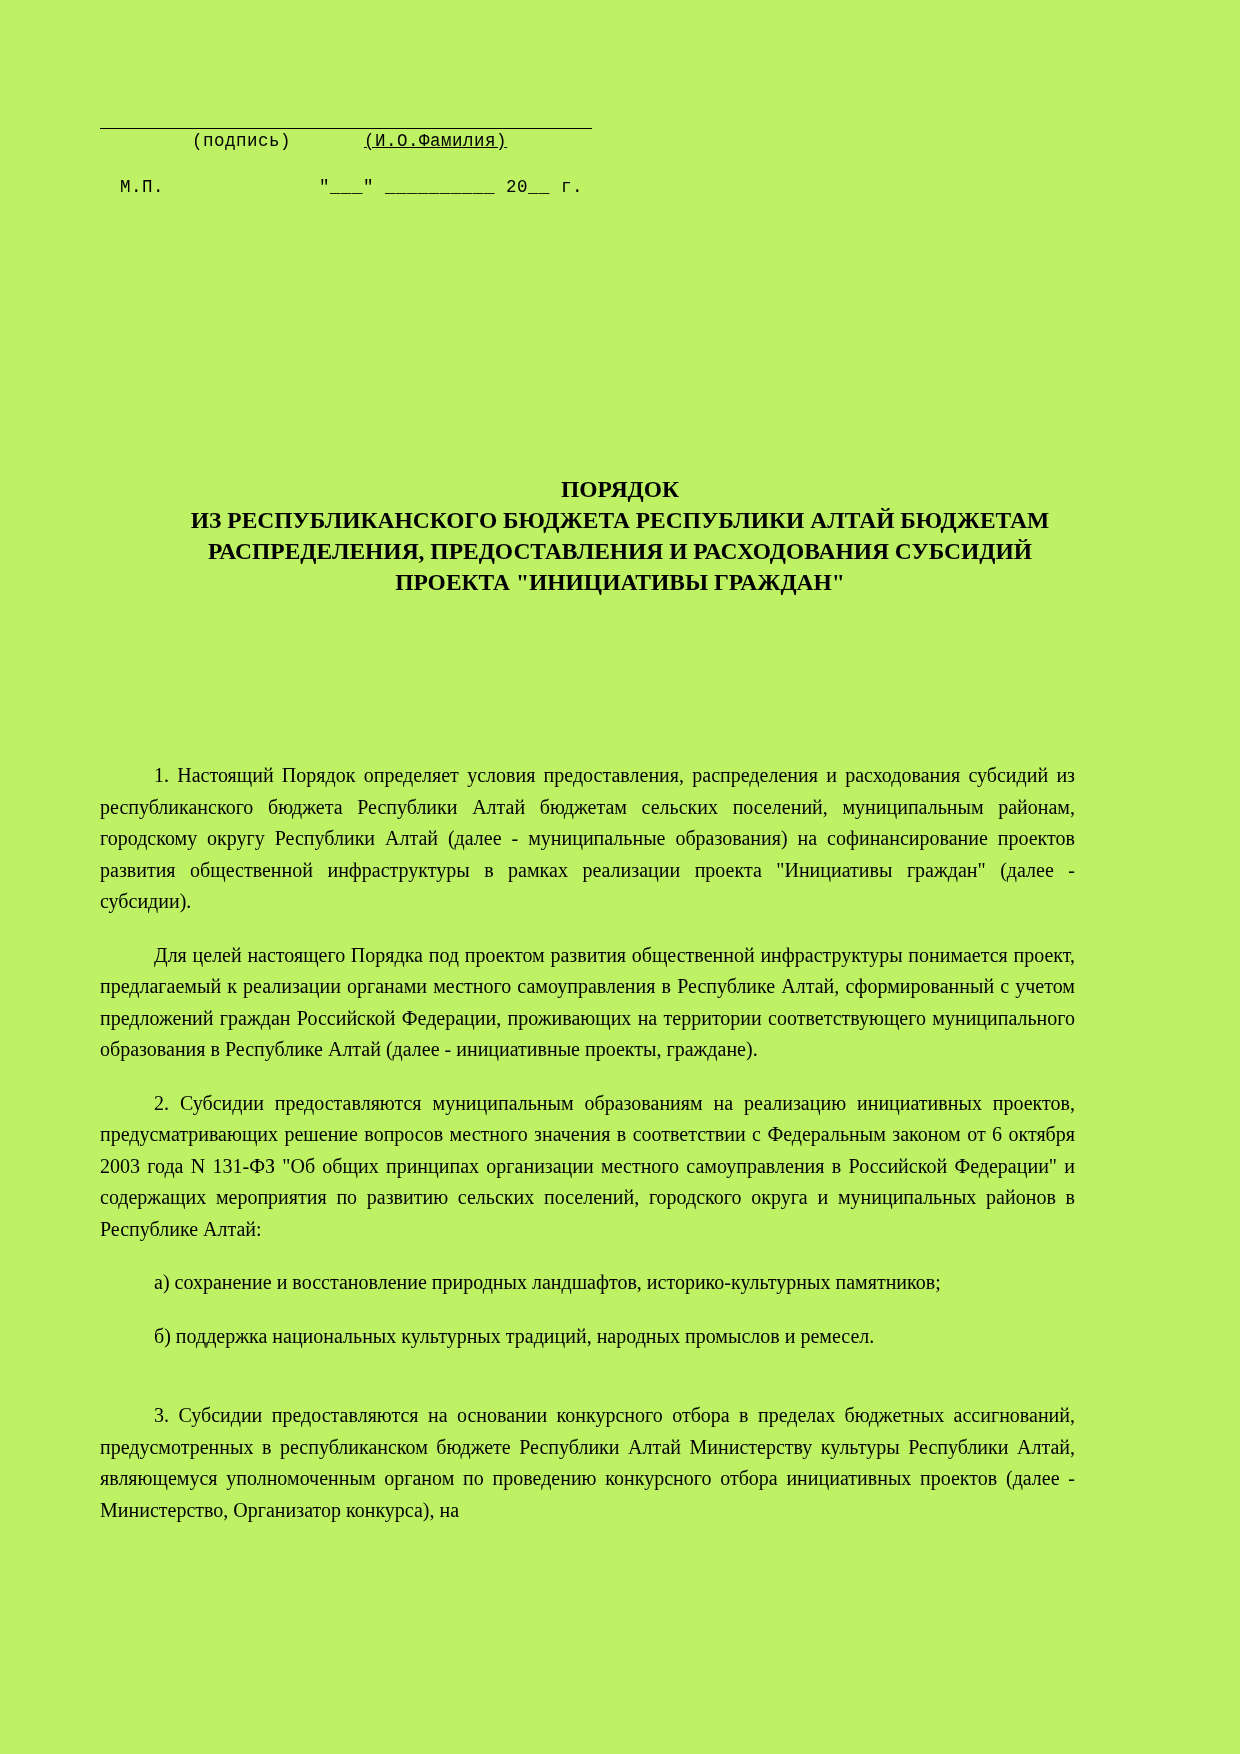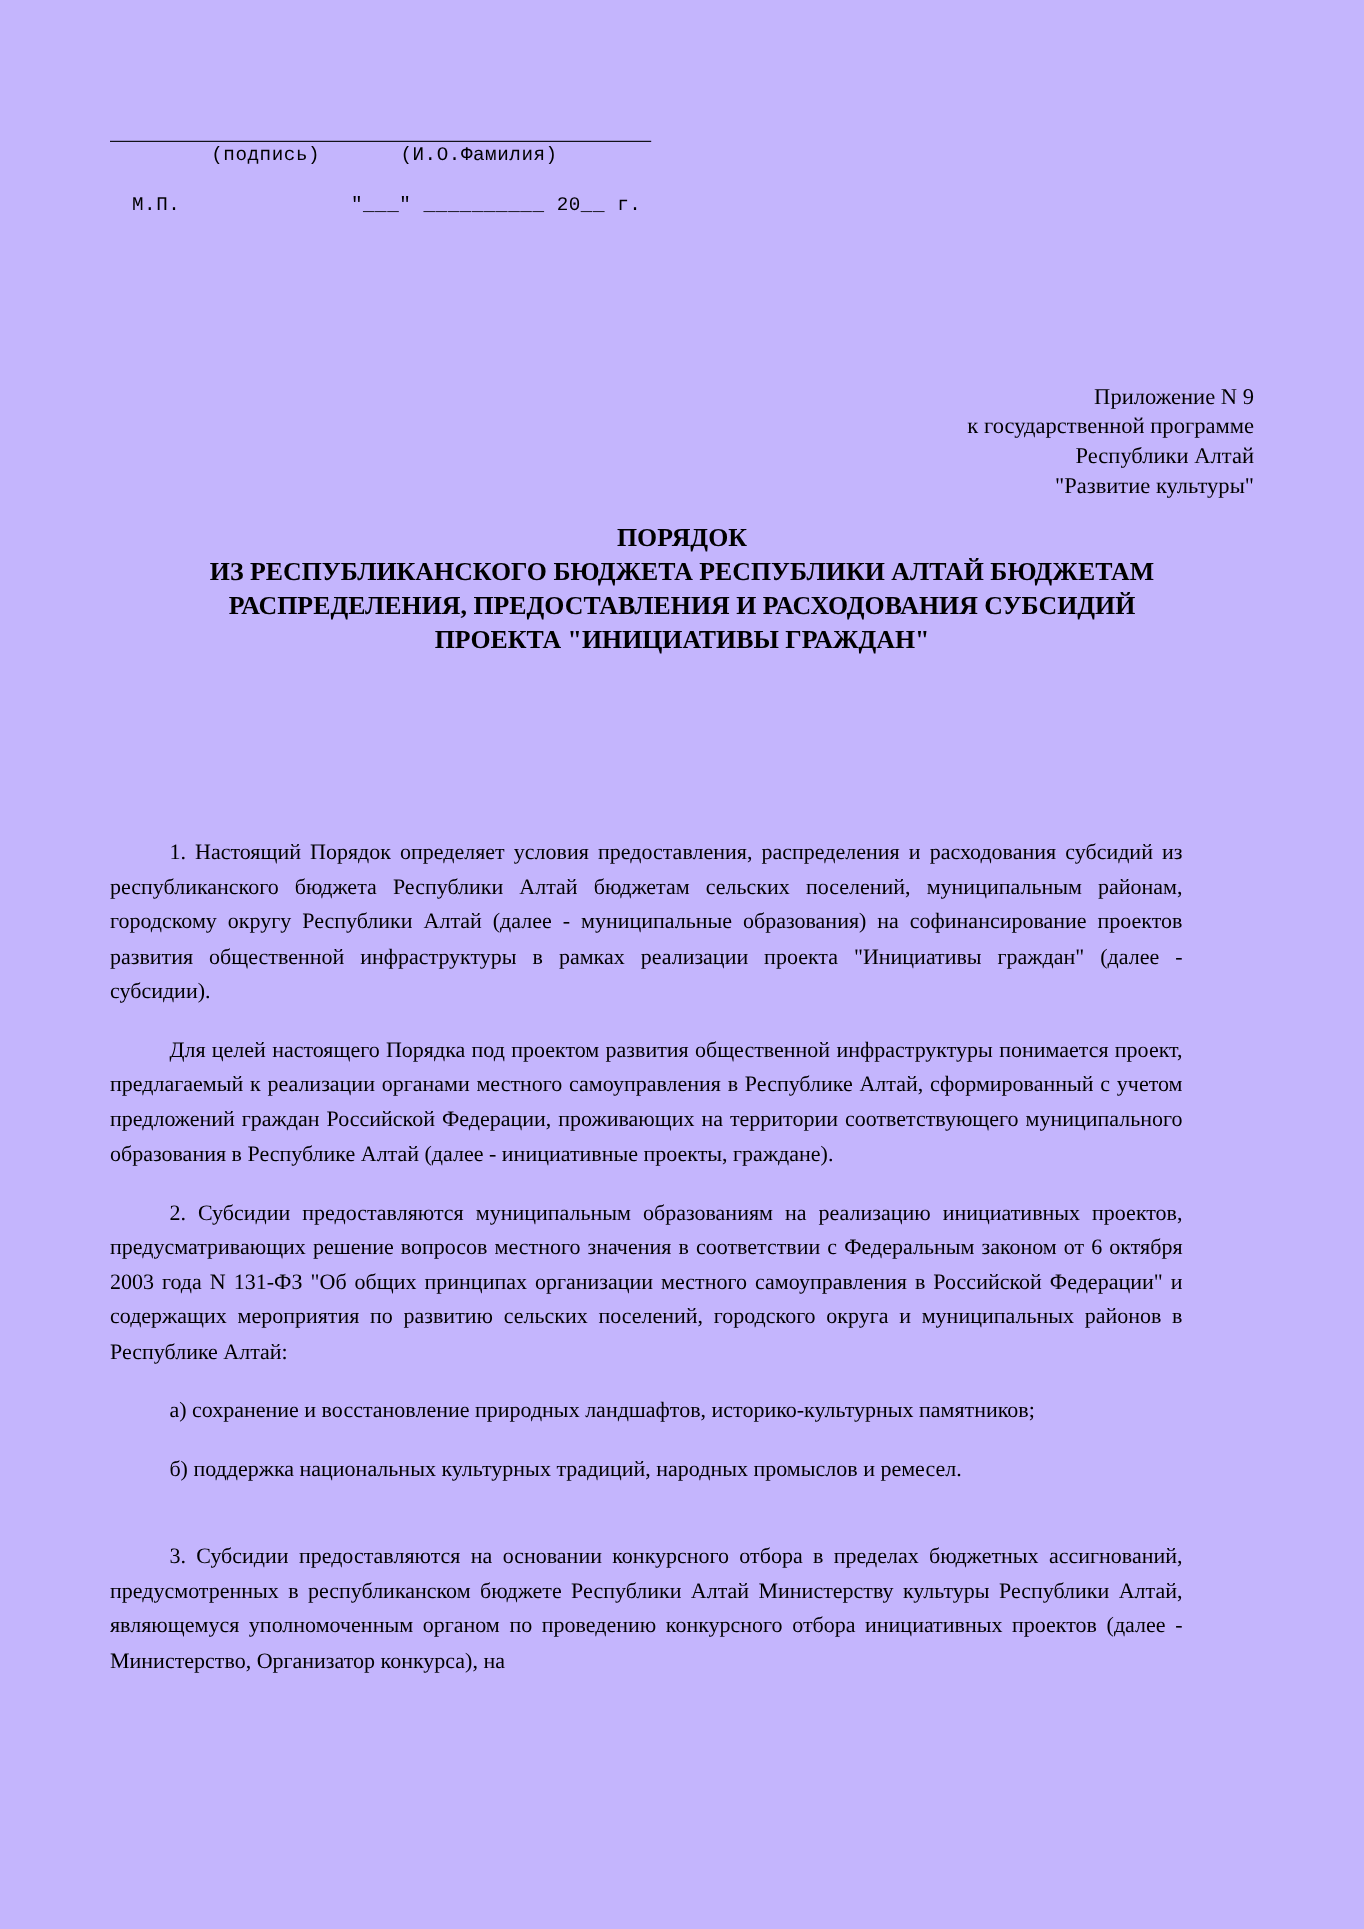--- a/index.html
+++ b/index.html
@@ -4,21 +4,21 @@
 <style>
   html, body {
     margin: 0;
     padding: 0;
     background: #ffffff;
   }
   .page {
     position: relative;
     width: 1240px;
     height: 1754px;
-    background: #c4b5fd;
+    background: #bef264;
     box-sizing: border-box;
     overflow: hidden;
   }
 
   
   .sig-block {
     position: absolute;
     left: 100px;
     top: 128px;
     width: 1040px;
@@ -37,21 +37,21 @@
     position: relative;
     height: 26px;
     margin-top: 2px;
   }
   .sig-labels span {
     position: absolute;
     top: 0;
     white-space: pre;
   }
   .sig-sign-label { left: 92px; }
-  .sig-name-label { left: 264px; }
+  .sig-name-label { left: 264px; text-decoration: underline; }
 
   .mp-line {
     position: relative;
     margin-top: 20px;
     height: 26px;
     white-space: pre;
   }
   .mp-line span { position: absolute; top: 0; white-space: pre; }
   .mp-mp     { left: 0px; margin-left: 20px; }
   .mp-date   { left: 219px; }
@@ -115,26 +115,20 @@
     <div class="sig-labels">
       <span class="sig-sign-label">(подпись)</span>
       <span class="sig-name-label">(И.О.Фамилия)</span>
     </div>
     <div class="mp-line">
       <span class="mp-mp">М.П.</span>
       <span class="mp-date">"___" __________ 20__ г.</span>
     </div>
   </div>
 
-  <div class="appendix">
-    <div>Приложение N 9</div>
-    <div>к государственной программе</div>
-    <div>Республики Алтай</div>
-    <div>"Развитие культуры"</div>
-  </div>
 
   <div class="doc-title">
     <div>ПОРЯДОК</div>
     <div>ИЗ РЕСПУБЛИКАНСКОГО БЮДЖЕТА РЕСПУБЛИКИ АЛТАЙ БЮДЖЕТАМ</div>
     <div>РАСПРЕДЕЛЕНИЯ, ПРЕДОСТАВЛЕНИЯ И РАСХОДОВАНИЯ СУБСИДИЙ</div>
     <div>ПРОЕКТА "ИНИЦИАТИВЫ ГРАЖДАН"</div>
   </div>
 
   <div class="body-text">
     <p>1. Настоящий Порядок определяет условия предоставления, распределения и расходования субсидий из республиканского бюджета Республики Алтай бюджетам сельских поселений, муниципальным районам, городскому округу Республики Алтай (далее - муниципальные образования) на софинансирование проектов развития общественной инфраструктуры в рамках реализации проекта "Инициативы граждан" (далее - субсидии).</p>

